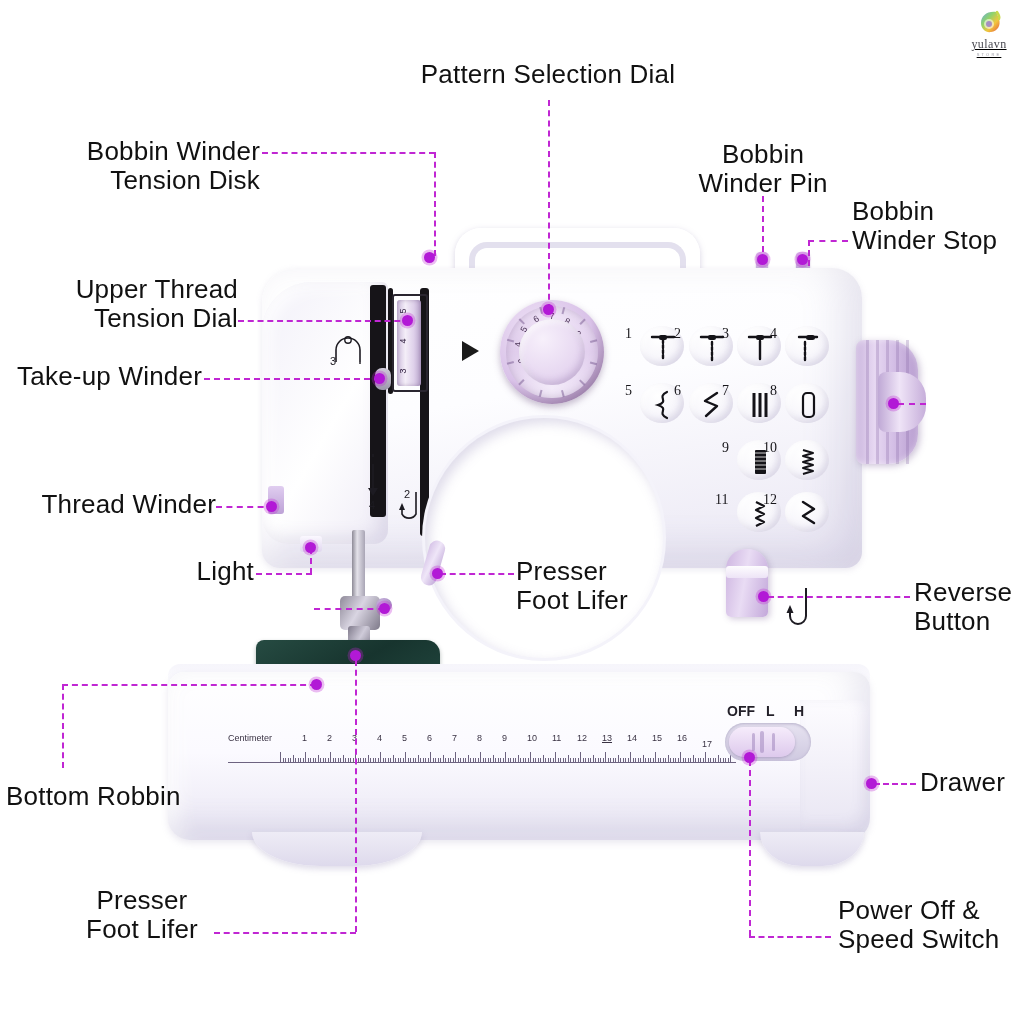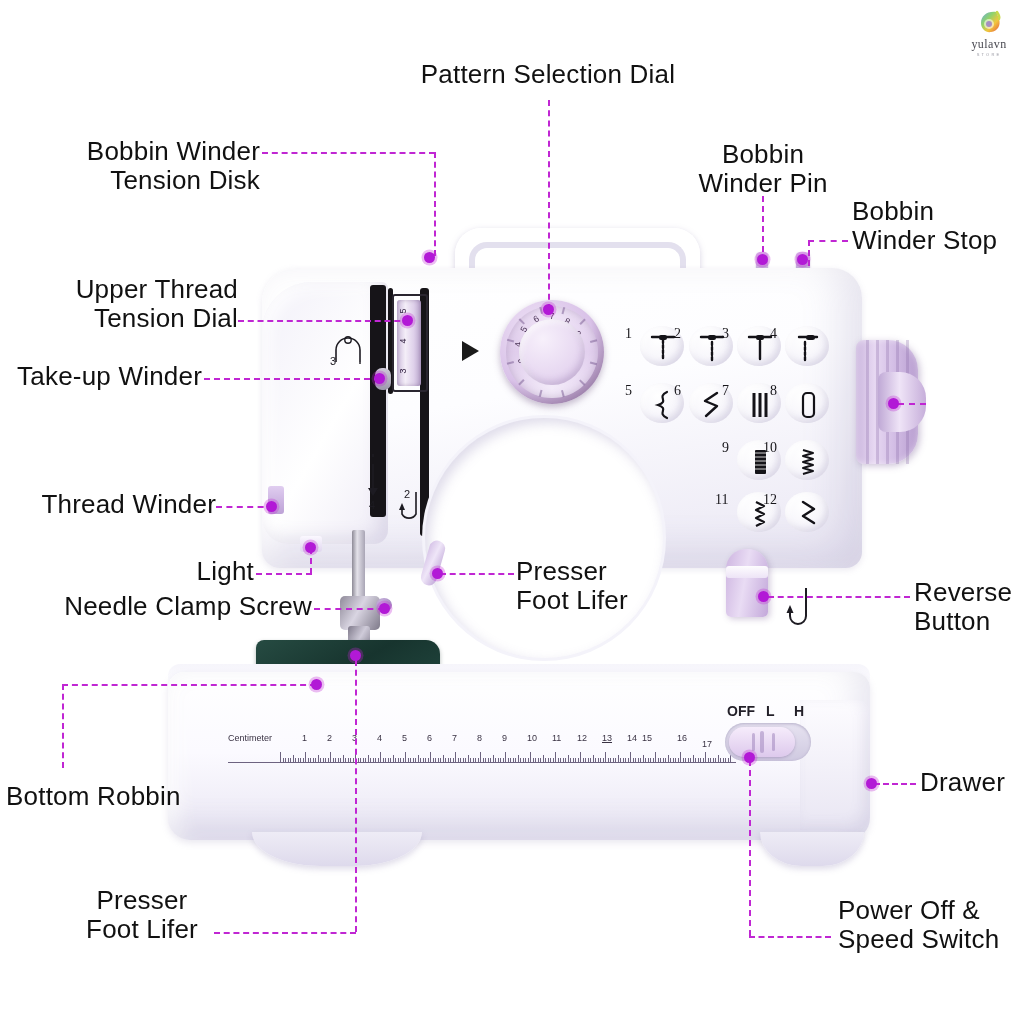--- a/index.html
+++ b/index.html
@@ -432,20 +432,21 @@
     border-radius: 3px;
     background: linear-gradient(180deg,#fbf8ff,#e0d6ef);
   }
 
   
   .logo {
     position: absolute;
     left: 962px; top: 8px;
     width: 54px; height: 48px;
     text-align: center;
+    text-decoration: underline;
   }
   .logo-mark {
     width: 28px; height: 28px;
     margin: 0 auto;
   }
   .logo-text {
     font-family: "Liberation Serif", serif;
     font-size: 12px;
     color: #4a4a52;
     letter-spacing: .4px;
@@ -859,21 +860,21 @@
         <div class="ruler-lbl" style="left: 174px; top: 2px;">5</div>
         <div class="ruler-lbl" style="left: 199px; top: 2px;">6</div>
         <div class="ruler-lbl" style="left: 224px; top: 2px;">7</div>
         <div class="ruler-lbl" style="left: 249px; top: 2px;">8</div>
         <div class="ruler-lbl" style="left: 274px; top: 2px;">9</div>
         <div class="ruler-lbl" style="left: 299px; top: 2px;">10</div>
         <div class="ruler-lbl" style="left: 324px; top: 2px;">11</div>
         <div class="ruler-lbl" style="left: 349px; top: 2px;">12</div>
         <div class="ruler-lbl" style="left: 374px; top: 2px; text-decoration: underline;">13</div>
         <div class="ruler-lbl" style="left: 399px; top: 2px;">14</div>
-        <div class="ruler-lbl" style="left: 414px; top: 2px;">15</div>
+        <div class="ruler-lbl" style="left: 424px; top: 2px;">15</div>
         <div class="ruler-lbl" style="left: 449px; top: 2px;">16</div>
         <div class="ruler-lbl" style="left: 474px; top: 8px;">17</div>
         <div class="ruler-lbl" style="left: 499px; top: 2px;">18</div>
       </div>
 
     <div class="sw-body"></div>
     <div class="sw-knob"></div>
     <div class="sw-grip" style="left:752px"></div>
     <div class="sw-grip" style="left:760px; height:22px; top:731px; width:4px;"></div>
     <div class="sw-grip" style="left:772px"></div>
@@ -944,21 +945,20 @@
 Tension Disk</div>
   <div class="label c" style="left:678px; top:140px; width:170px;">Bobbin
 Winder Pin</div>
   <div class="label l" style="left:852px; top:197px; width:172px; text-align:left;">Bobbin
 Winder Stop</div>
   <div class="label r" style="left:10px; top:275px; width:228px;">Upper Thread
 Tension Dial</div>
   <div class="label r" style="left:2px; top:362px; width:200px;">Take-up Winder</div>
   <div class="label r" style="left:16px; top:490px; width:200px;">Thread Winder</div>
   <div class="label r" style="left:126px; top:557px; width:128px;">Light</div>
-  <div class="label r" style="left:14px; top:592px; width:298px;">Needle Clamp Screw</div>
   <div class="label l" style="left:516px; top:557px; width:180px;">Presser
 Foot Lifer</div>
   <div class="label l" style="left:914px; top:578px; width:110px;">Reverse
 Button</div>
   <div class="label l" style="left:6px; top:782px; width:230px;">Bottom Robbin</div>
   <div class="label l" style="left:920px; top:768px; width:104px;">Drawer</div>
   <div class="label c" style="left:68px; top:886px; width:148px;">Presser
 Foot Lifer</div>
   <div class="label l" style="left:838px; top:896px; width:200px; text-align:left;">Power Off &amp;
 Speed Switch</div>

